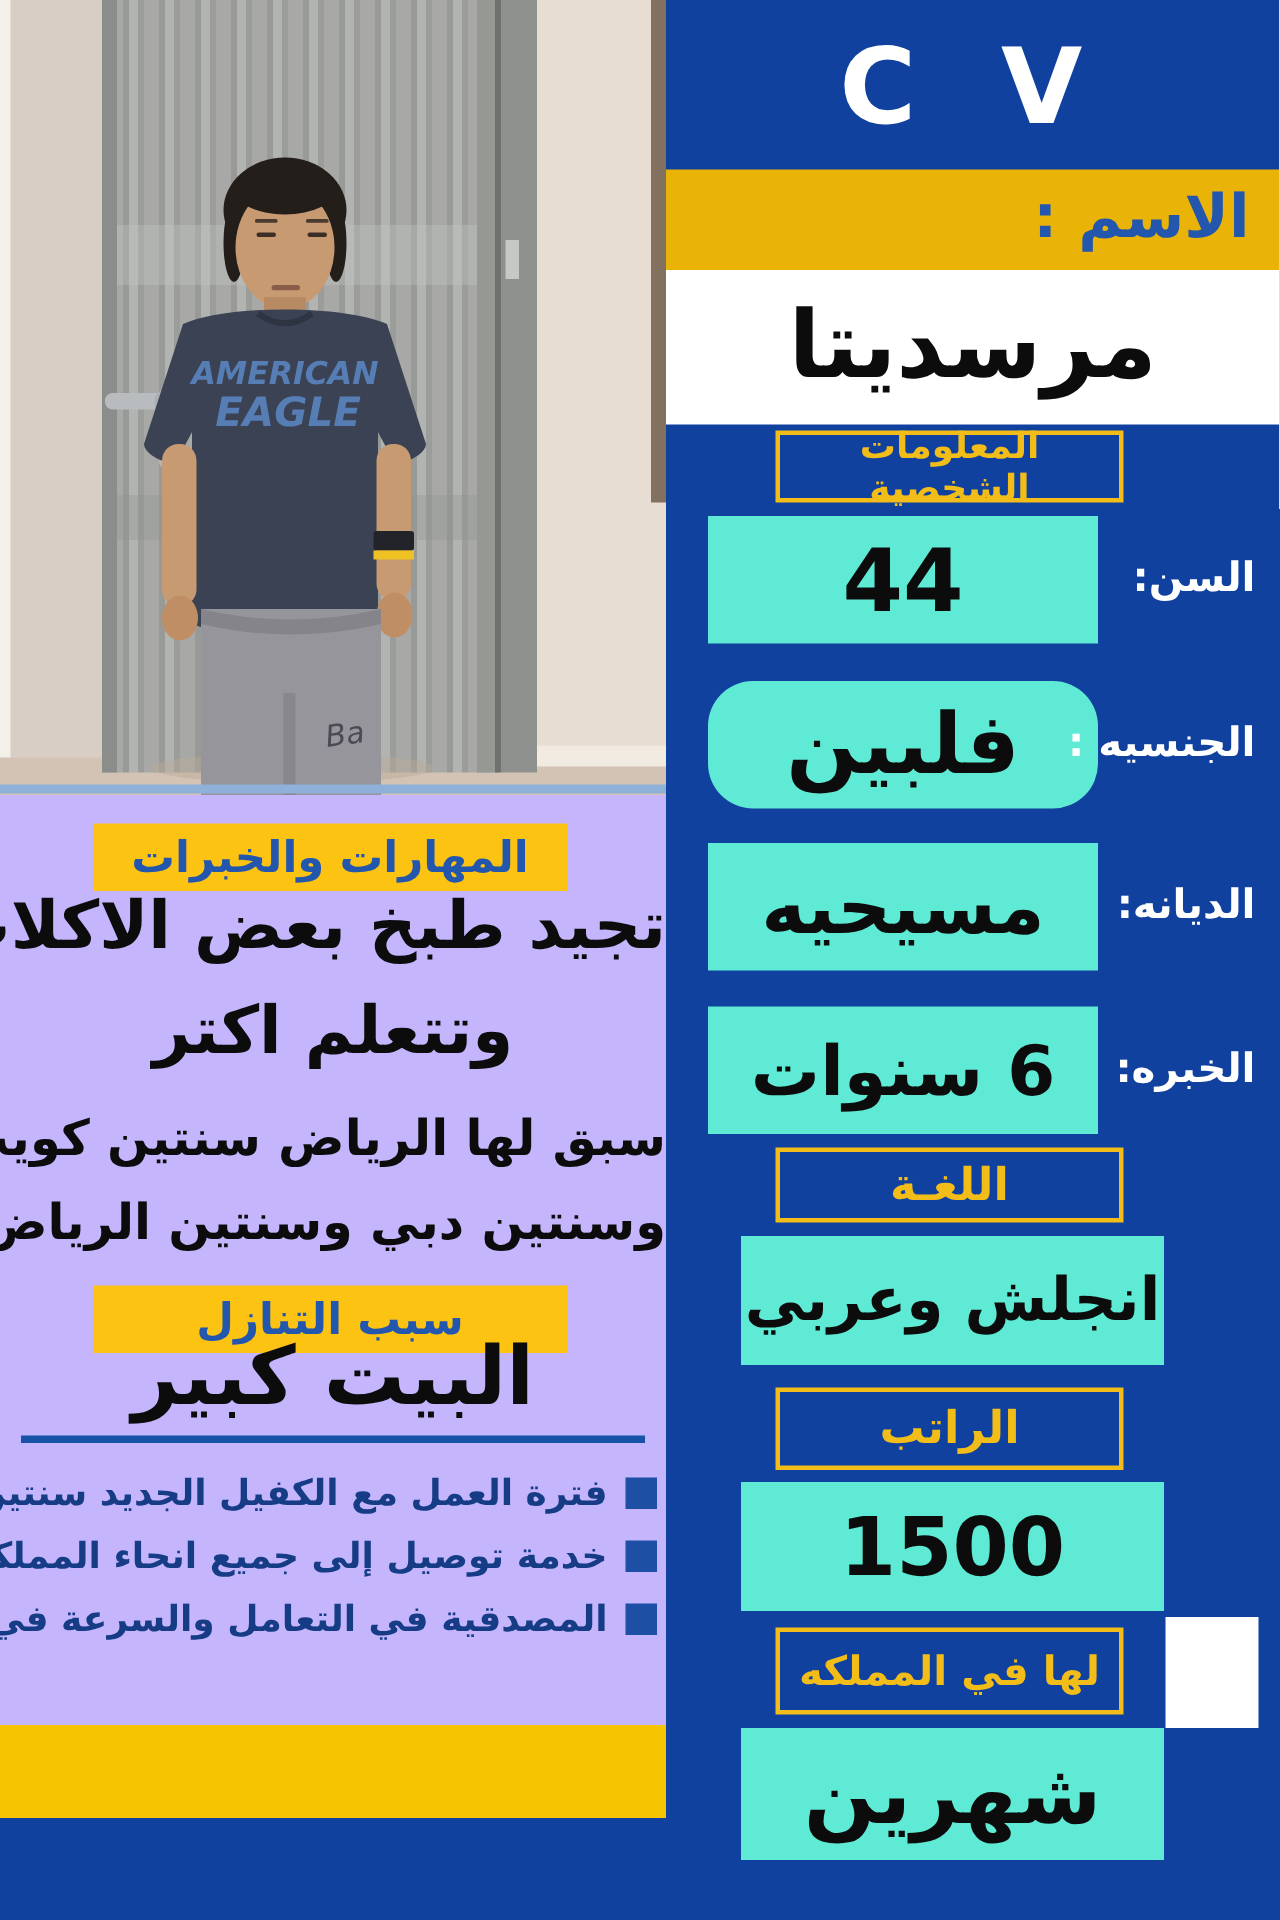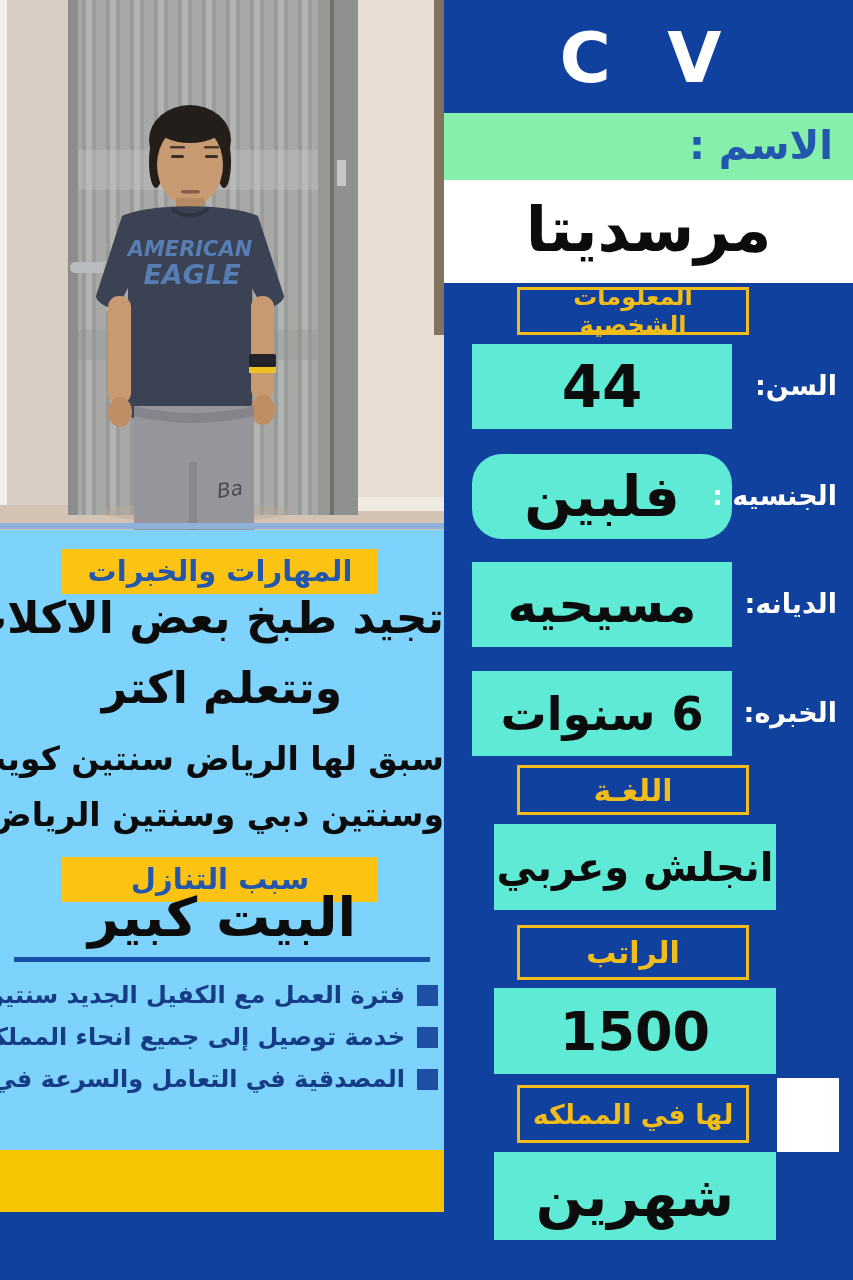--- a/index.html
+++ b/index.html
@@ -3,21 +3,21 @@
 <meta charset="utf-8">
 <style>
   html,body{margin:0;padding:0;background:#ffffff;}
   *{box-sizing:border-box;font-family:"DejaVu Sans",sans-serif;}
   .page{position:relative;width:853px;height:1280px;overflow:hidden;background:#ffffff;}
 
   
   .rcol{position:absolute;left:444px;top:0;width:409px;height:1280px;background:#10419f;}
   .cv-title{position:absolute;left:0;top:6px;width:100%;height:104px;color:#ffffff;
     font-size:70px;font-weight:bold;letter-spacing:16px;text-align:center;line-height:104px;}
-  .name-band{position:absolute;left:0;top:113px;width:100%;height:67px;background:#86efac;
+  .name-band{position:absolute;left:0;top:113px;width:100%;height:67px;background:#eab308;
     direction:rtl;}
   .name-band .lbl{position:absolute;right:20px;top:0;height:67px;line-height:64px;
     color:#2257ad;font-weight:bold;font-size:40px;}
   .name-value{position:absolute;left:0;top:180px;width:100%;height:103px;background:#ffffff;
     color:#0c0c0c;font-weight:bold;font-size:62px;text-align:center;line-height:100px;direction:rtl;}
   .hdr-box{position:absolute;left:73px;width:232px;border:3px solid #f2bd19;color:#f2bd19;
     font-weight:bold;text-align:center;direction:rtl;display:flex;align-items:center;justify-content:center;}
   .hdr-info{top:287px;height:48px;font-size:24px;}
   .hdr-lang{top:765px;height:50px;font-size:30px;}
   .hdr-salary{top:925px;height:55px;font-size:30px;text-align:center;}
@@ -35,21 +35,21 @@
   .vb-months{top:1152px;height:88px;font-size:56px;}
   .field-lbl{position:absolute;right:16px;width:130px;color:#ffffff;font-weight:bold;
     font-size:27px;text-align:right;direction:rtl;}
   .fl-age{top:370px;}
   .fl-nat{top:480px;}
   .fl-rel{top:588px;}
   .fl-exp{top:697px;}
   .white-patch{position:absolute;left:333px;top:1078px;width:62px;height:74px;background:#ffffff;}
 
   
-  .lcol{position:absolute;left:0;top:0;width:444px;height:1280px;background:#7dd3fc;}
+  .lcol{position:absolute;left:0;top:0;width:444px;height:1280px;background:#c4b5fd;}
   .photo{position:absolute;left:0;top:0;width:444px;height:530px;}
   .banner{position:absolute;left:62px;width:316px;height:45px;background:#fdc313;
     color:#2257ad;font-weight:bold;font-size:29px;text-align:center;line-height:45px;direction:rtl;margin-top:12px;}
   .bn-skills{top:537px;}
   .bn-reason{top:845px;}
   .ltext{position:absolute;left:0;width:444px;text-align:center;color:#0c0c0c;
     font-weight:bold;direction:rtl;white-space:nowrap;}
   .lt-skill1{top:592px;font-size:44px;}
   .lt-skill2{top:662px;font-size:44px;}
   .lt-exp1{top:739px;font-size:33px;}

